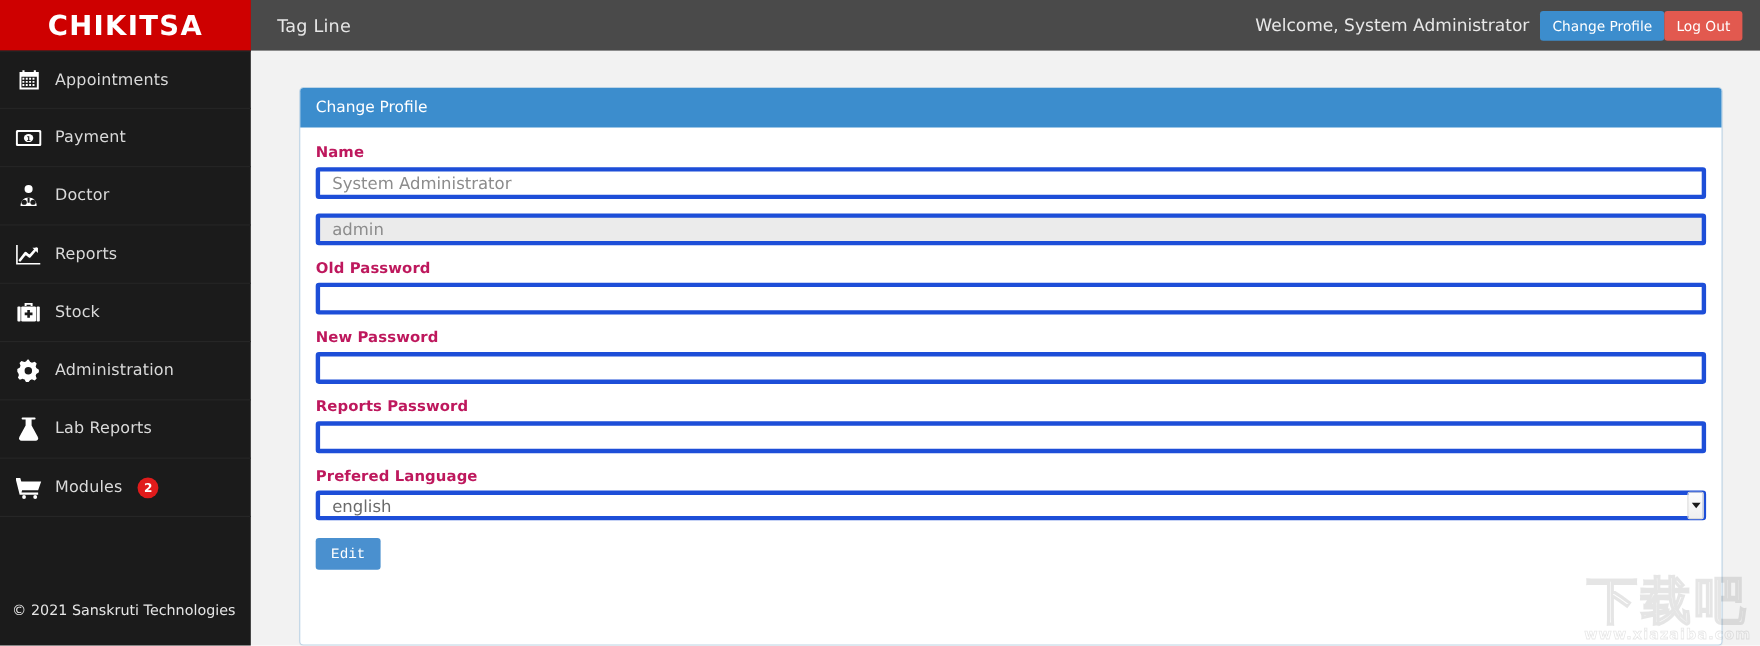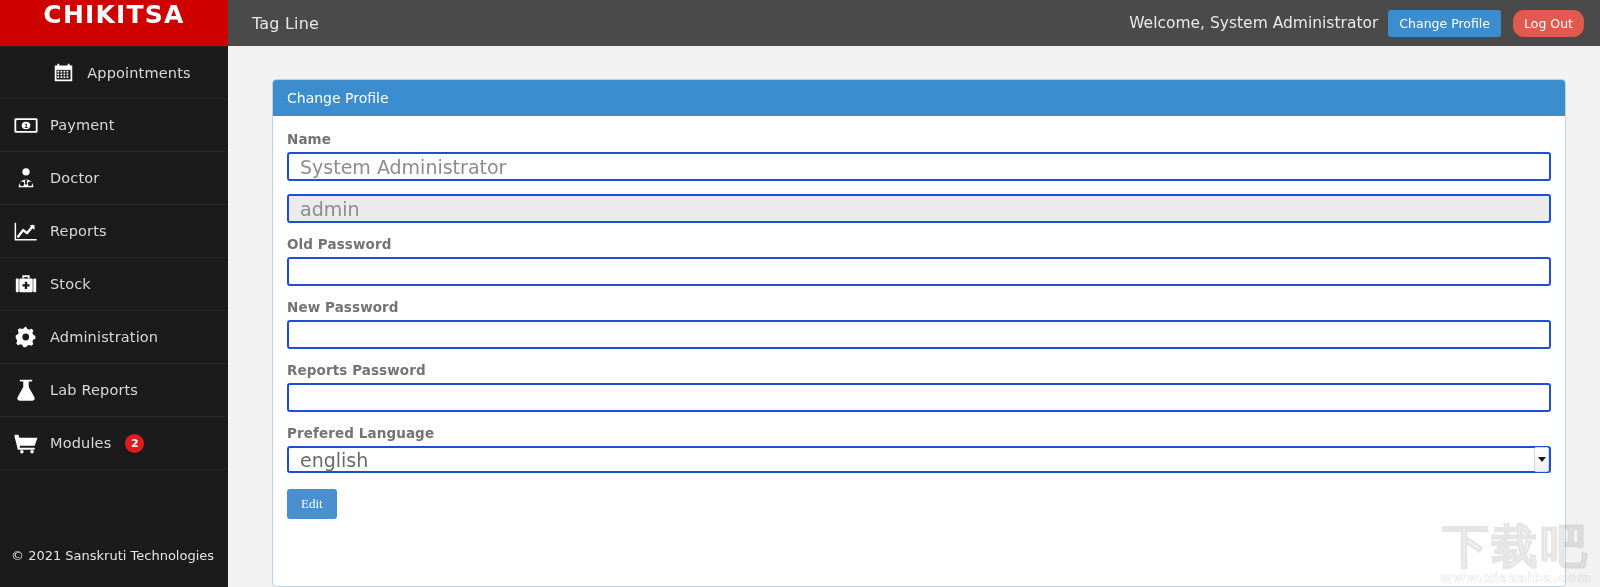--- a/index.html
+++ b/index.html
@@ -28,20 +28,21 @@
     display: flex;
     flex-direction: column;
     position: relative;
     z-index: 5;
   }
 
   .brand {
     height: 46px;
     background: #ce0000;
     display: flex;
+    align-items: center;
     justify-content: center;
   }
 
   .brand-text {
     color: #ffffff;
     font-size: 25px;
     font-weight: bold;
     letter-spacing: 1.2px;
     font-family: "DejaVu Sans", "Liberation Sans", sans-serif;
   }
@@ -53,21 +54,21 @@
   }
 
   .nav-item {
     height: 53px;
     display: flex;
     align-items: center;
     padding-left: 11px;
     border-bottom: 1px solid #262626;
     cursor: pointer;
   }
-  .nav-item:first-child { border-top: 1px solid #262626; justify-content: center; }
+  .nav-item:first-child { border-top: 1px solid #262626; }
 
   .nav-icon {
     width: 30px;
     min-width: 30px;
     height: 24px;
     display: flex;
     align-items: center;
     justify-content: center;
     color: #ffffff;
     margin-right: 9px;
@@ -145,21 +146,21 @@
     border: none;
     border-radius: 3px;
     color: #ffffff;
     font-size: 12.5px;
     padding: 6px 11px;
     cursor: pointer;
     font-family: "DejaVu Sans", "Liberation Sans", sans-serif;
     line-height: 1.2;
   }
   .btn-primary { background: #3c8dcd; }
-  .btn-danger  { background: #e2594f; margin-left: 12px; margin-right: 8px; border-radius: 11px; }
+  .btn-danger  { background: #e2594f; margin-left: 0; margin-right: 8px; }
 
   .content {
     flex: 1;
     padding: 33px 34px 0 44px;
     overflow: hidden;
   }
 
   .panel {
     background: #ffffff;
     border: 1px solid #bcd4e6;
@@ -184,33 +185,33 @@
     padding: 15px 14px 14px 14px;
     flex: 1;
   }
 
   .form-group { margin-bottom: 13px; }
 
   .form-label {
     display: block;
     font-size: 13.5px;
     font-weight: bold;
-    color: #737373;
+    color: #be185d;
     margin-bottom: 5px;
     letter-spacing: 0.1px;
   }
 
   .form-control {
     display: block;
     width: 100%;
     height: 29px;
-    border: 2px solid #1d4ed8;
+    border: 4px solid #1d4ed8;
     border-radius: 3px;
     background: #ffffff;
-    font-size: 19px;
+    font-size: 15px;
     color: #6a6a6a;
     padding: 0 11px;
     font-family: "DejaVu Sans", "Liberation Sans", sans-serif;
     outline: none;
   }
   .form-control::placeholder { color: #8c8c8c; }
   .form-control[disabled] {
     background: #ebebeb;
     color: #777777;
     cursor: not-allowed;
@@ -249,21 +250,21 @@
 
   .btn-edit {
     background: #4a90cf;
     border: none;
     border-radius: 3px;
     color: #ffffff;
     font-size: 13px;
     padding: 7px 14px;
     margin-top: 3px;
     cursor: pointer;
-    font-family: Liberation Serif, serif;
+    font-family: Liberation Mono, monospace;
   }
 
   
   .watermark {
     position: absolute;
     right: 8px;
     bottom: 2px;
     pointer-events: none;
     user-select: none;
     text-align: center;

